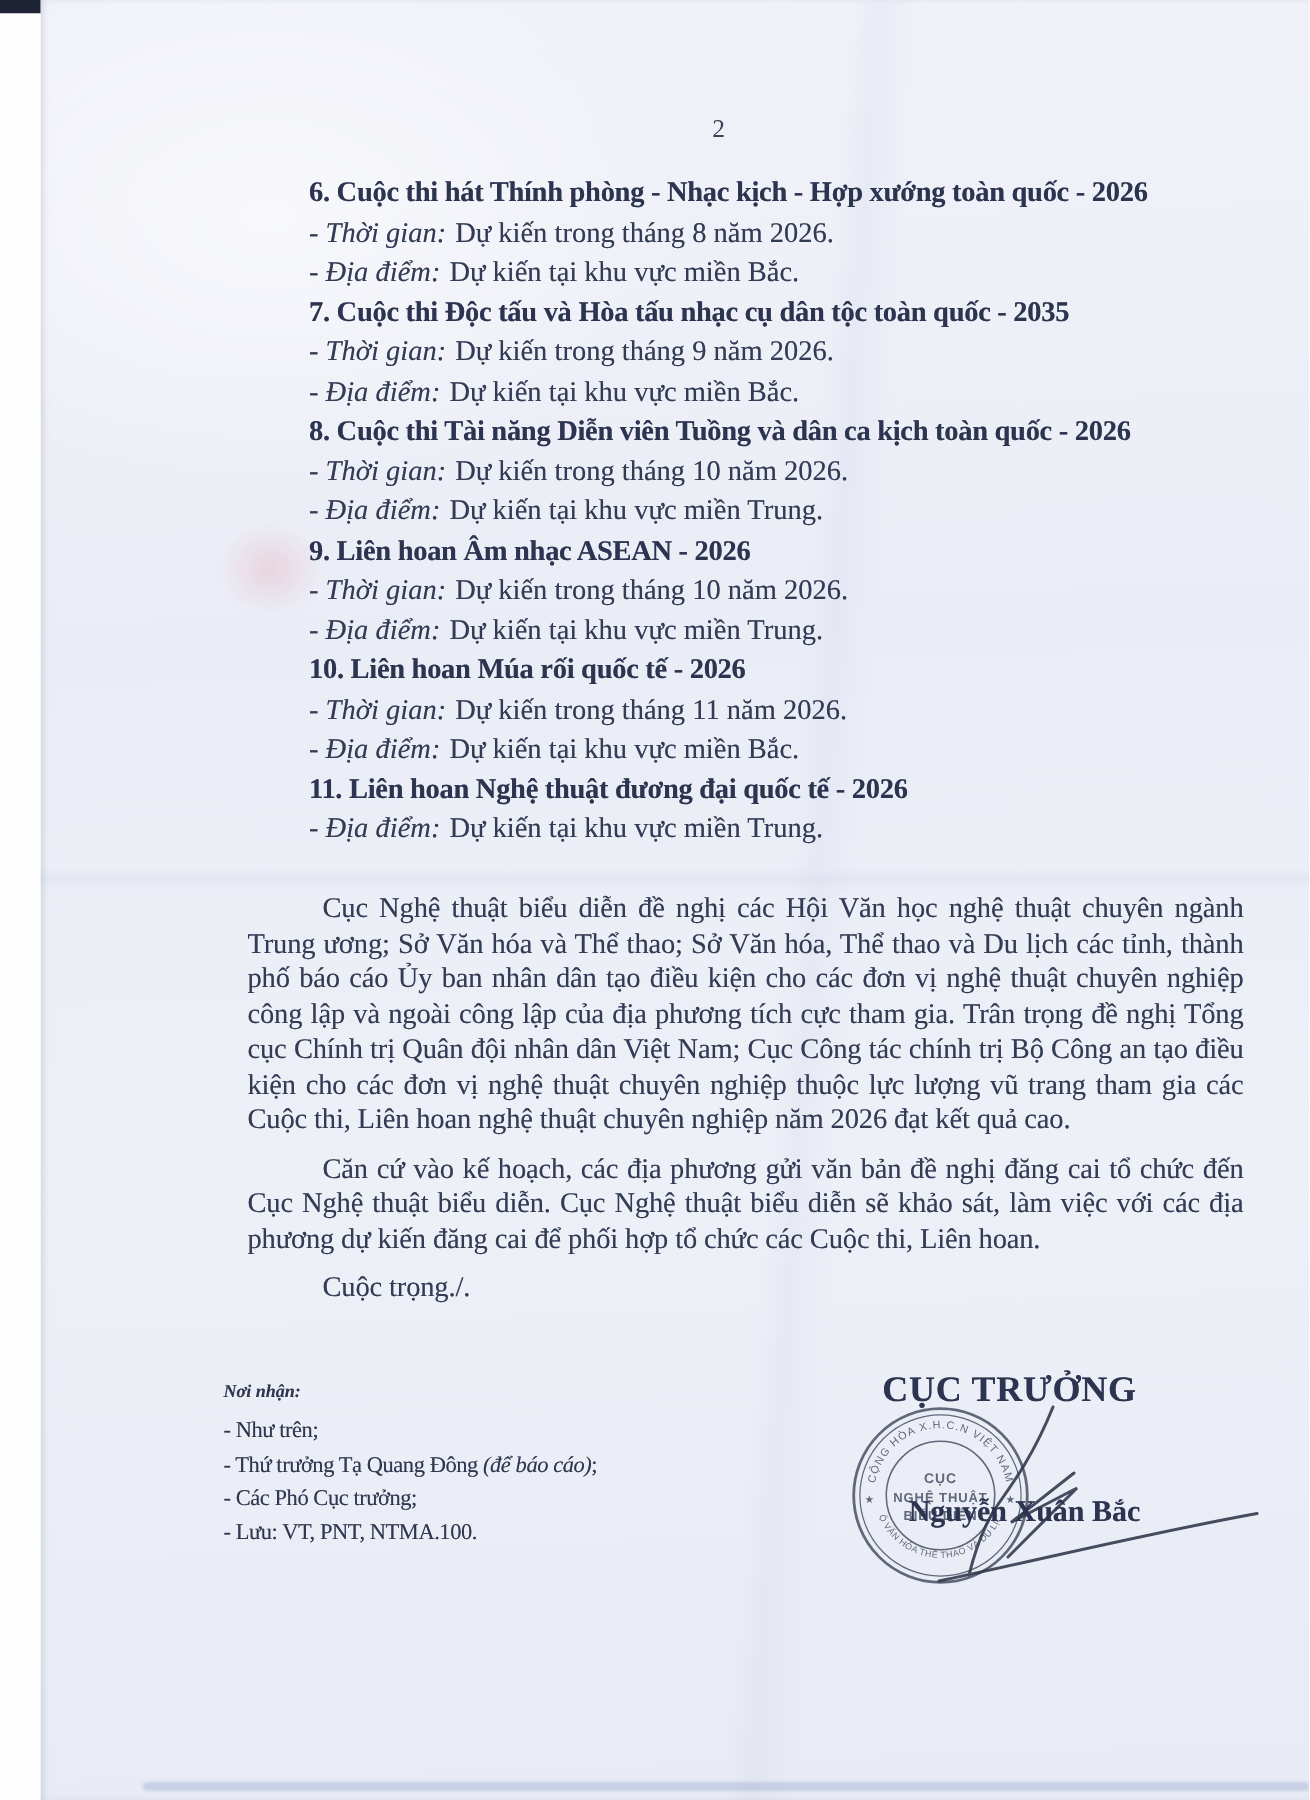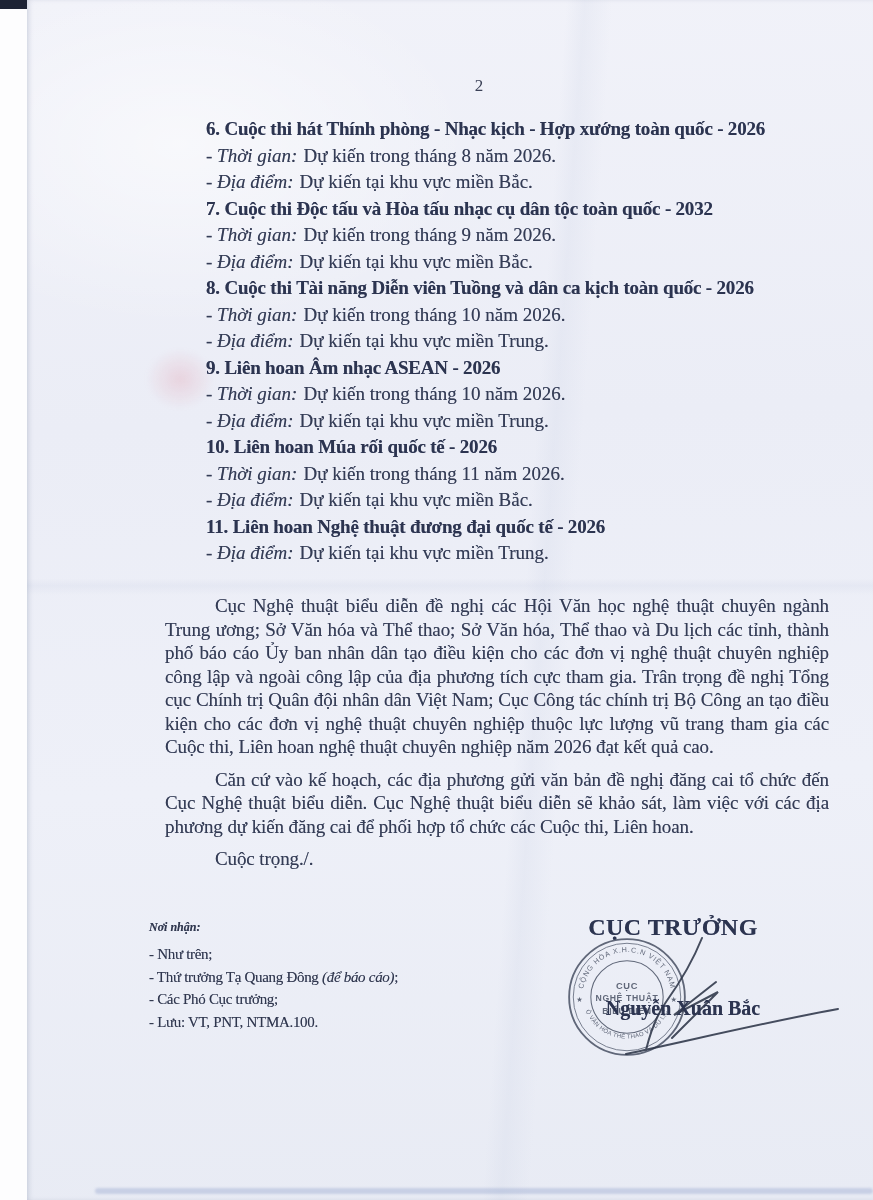--- a/index.html
+++ b/index.html
@@ -59,21 +59,21 @@
 
     <div class="pagenum">2</div>
 
     <div class="events">
       <div class="event">
         <div class="event-title">6. Cuộc thi hát Thính phòng - Nhạc kịch - Hợp xướng toàn quốc - 2026</div>
         <div class="event-line"><em>- Thời gian:</em><span>Dự kiến trong tháng 8 năm 2026.</span></div>
         <div class="event-line"><em>- Địa điểm:</em><span>Dự kiến tại khu vực miền Bắc.</span></div>
       </div>
       <div class="event">
-        <div class="event-title">7. Cuộc thi Độc tấu và Hòa tấu nhạc cụ dân tộc toàn quốc - 2032</div>
+        <div class="event-title">7. Cuộc thi Độc tấu và Hòa tấu nhạc cụ dân tộc toàn quốc - 2035</div>
         <div class="event-line"><em>- Thời gian:</em><span>Dự kiến trong tháng 9 năm 2026.</span></div>
         <div class="event-line"><em>- Địa điểm:</em><span>Dự kiến tại khu vực miền Bắc.</span></div>
       </div>
       <div class="event">
         <div class="event-title">8. Cuộc thi Tài năng Diễn viên Tuồng và dân ca kịch toàn quốc - 2026</div>
         <div class="event-line"><em>- Thời gian:</em><span>Dự kiến trong tháng 10 năm 2026.</span></div>
         <div class="event-line"><em>- Địa điểm:</em><span>Dự kiến tại khu vực miền Trung.</span></div>
       </div>
       <div class="event">
         <div class="event-title">9. Liên hoan Âm nhạc ASEAN - 2026</div>

